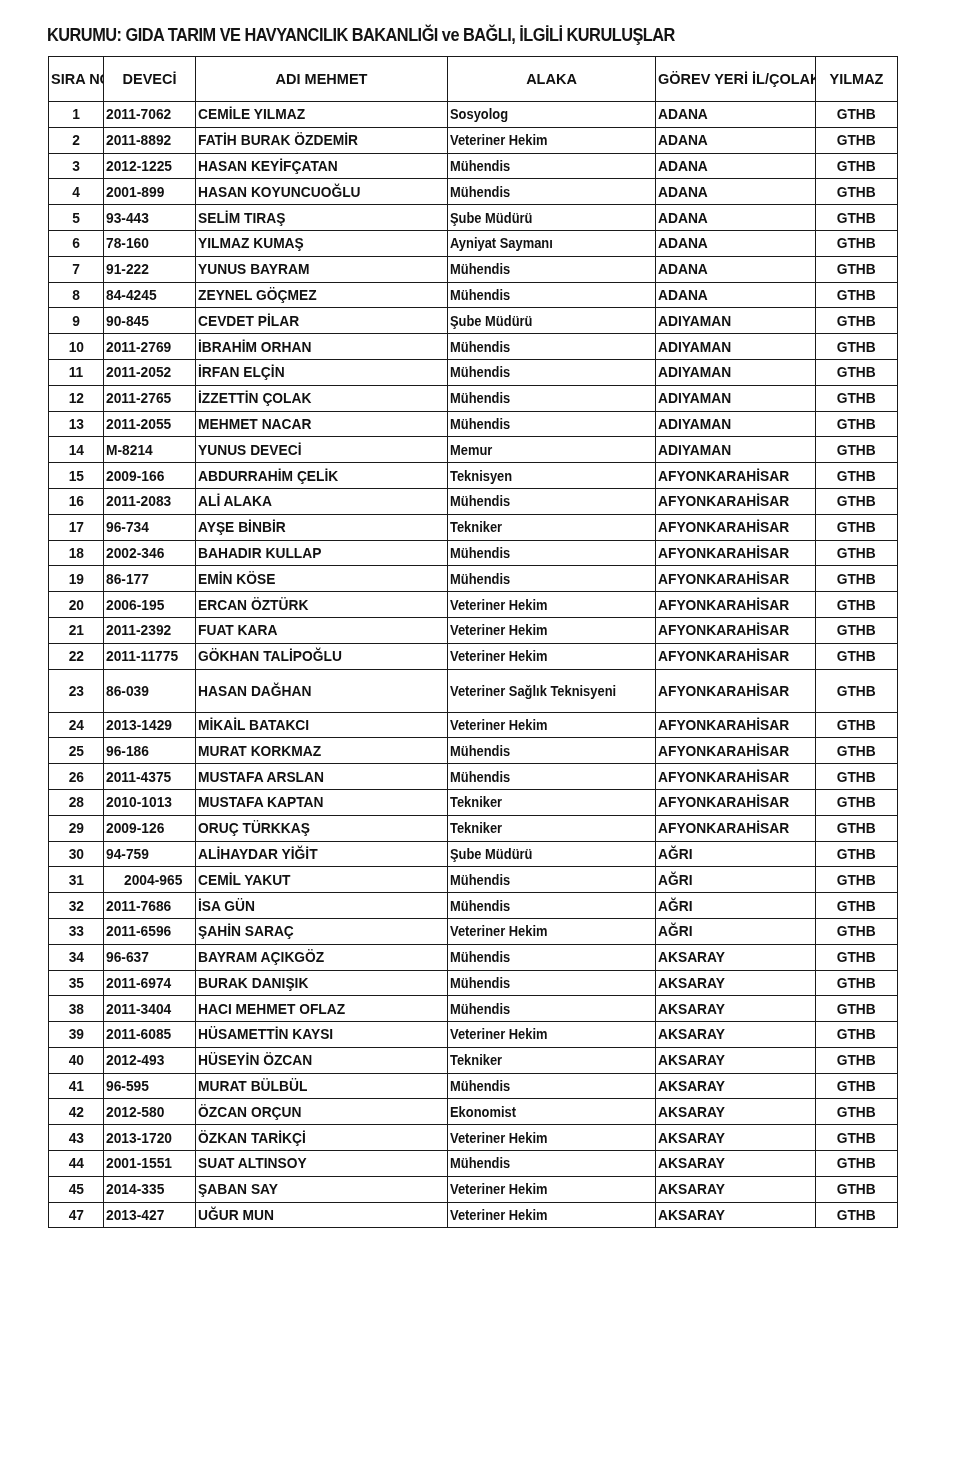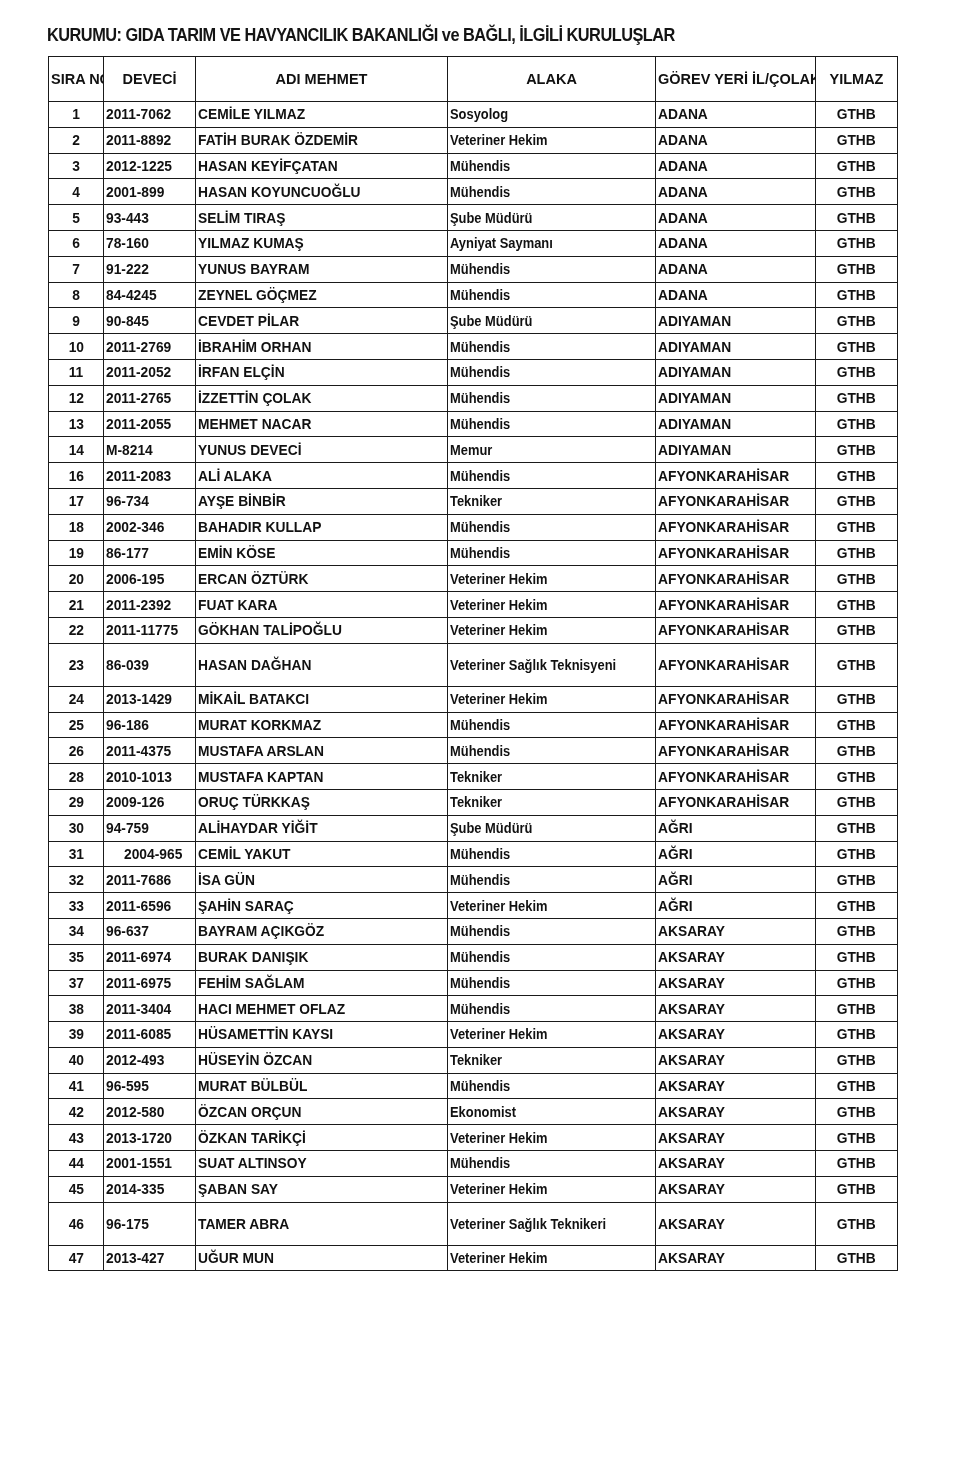--- a/index.html
+++ b/index.html
@@ -148,20 +148,28 @@
       </tr>
       <tr>
         <td class="no"><span class="t">14</span></td>
         <td class="sicil"><span class="t">M-8214</span></td>
         <td class="name"><span class="t">YUNUS DEVECİ</span></td>
         <td class="unvan"><span class="t">Memur</span></td>
         <td class="yer"><span class="t">ADIYAMAN</span></td>
         <td class="kurum"><span class="t">GTHB</span></td>
       </tr>
       <tr>
+        <td class="no"><span class="t">15</span></td>
+        <td class="sicil"><span class="t">2009-166</span></td>
+        <td class="name"><span class="t">ABDURRAHİM ÇELİK</span></td>
+        <td class="unvan"><span class="t">Teknisyen</span></td>
+        <td class="yer"><span class="t">AFYONKARAHİSAR</span></td>
+        <td class="kurum"><span class="t">GTHB</span></td>
+      </tr>
+      <tr>
         <td class="no"><span class="t">16</span></td>
         <td class="sicil"><span class="t">2011-2083</span></td>
         <td class="name"><span class="t">ALİ ALAKA</span></td>
         <td class="unvan"><span class="t">Mühendis</span></td>
         <td class="yer"><span class="t">AFYONKARAHİSAR</span></td>
         <td class="kurum"><span class="t">GTHB</span></td>
       </tr>
       <tr>
         <td class="no"><span class="t">17</span></td>
         <td class="sicil"><span class="t">96-734</span></td>
@@ -300,28 +308,20 @@
       </tr>
       <tr>
         <td class="no"><span class="t">35</span></td>
         <td class="sicil"><span class="t">2011-6974</span></td>
         <td class="name"><span class="t">BURAK DANIŞIK</span></td>
         <td class="unvan"><span class="t">Mühendis</span></td>
         <td class="yer"><span class="t">AKSARAY</span></td>
         <td class="kurum"><span class="t">GTHB</span></td>
       </tr>
       <tr>
-        <td class="no"><span class="t">37</span></td>
-        <td class="sicil"><span class="t">2011-6975</span></td>
-        <td class="name"><span class="t">FEHİM SAĞLAM</span></td>
-        <td class="unvan"><span class="t">Mühendis</span></td>
-        <td class="yer"><span class="t">AKSARAY</span></td>
-        <td class="kurum"><span class="t">GTHB</span></td>
-      </tr>
-      <tr>
         <td class="no"><span class="t">38</span></td>
         <td class="sicil"><span class="t">2011-3404</span></td>
         <td class="name"><span class="t">HACI MEHMET OFLAZ</span></td>
         <td class="unvan"><span class="t">Mühendis</span></td>
         <td class="yer"><span class="t">AKSARAY</span></td>
         <td class="kurum"><span class="t">GTHB</span></td>
       </tr>
       <tr>
         <td class="no"><span class="t">39</span></td>
         <td class="sicil"><span class="t">2011-6085</span></td>
@@ -371,28 +371,20 @@
         <td class="kurum"><span class="t">GTHB</span></td>
       </tr>
       <tr>
         <td class="no"><span class="t">45</span></td>
         <td class="sicil"><span class="t">2014-335</span></td>
         <td class="name"><span class="t">ŞABAN SAY</span></td>
         <td class="unvan"><span class="t">Veteriner Hekim</span></td>
         <td class="yer"><span class="t">AKSARAY</span></td>
         <td class="kurum"><span class="t">GTHB</span></td>
       </tr>
-      <tr class="tall">
-        <td class="no"><span class="t">46</span></td>
-        <td class="sicil"><span class="t">96-175</span></td>
-        <td class="name"><span class="t">TAMER ABRA</span></td>
-        <td class="unvan"><span class="t">Veteriner Sağlık Teknikeri</span></td>
-        <td class="yer"><span class="t">AKSARAY</span></td>
-        <td class="kurum"><span class="t">GTHB</span></td>
-      </tr>
       <tr>
         <td class="no"><span class="t">47</span></td>
         <td class="sicil"><span class="t">2013-427</span></td>
         <td class="name"><span class="t">UĞUR MUN</span></td>
         <td class="unvan"><span class="t">Veteriner Hekim</span></td>
         <td class="yer"><span class="t">AKSARAY</span></td>
         <td class="kurum"><span class="t">GTHB</span></td>
       </tr>
     </tbody>
 </table>

